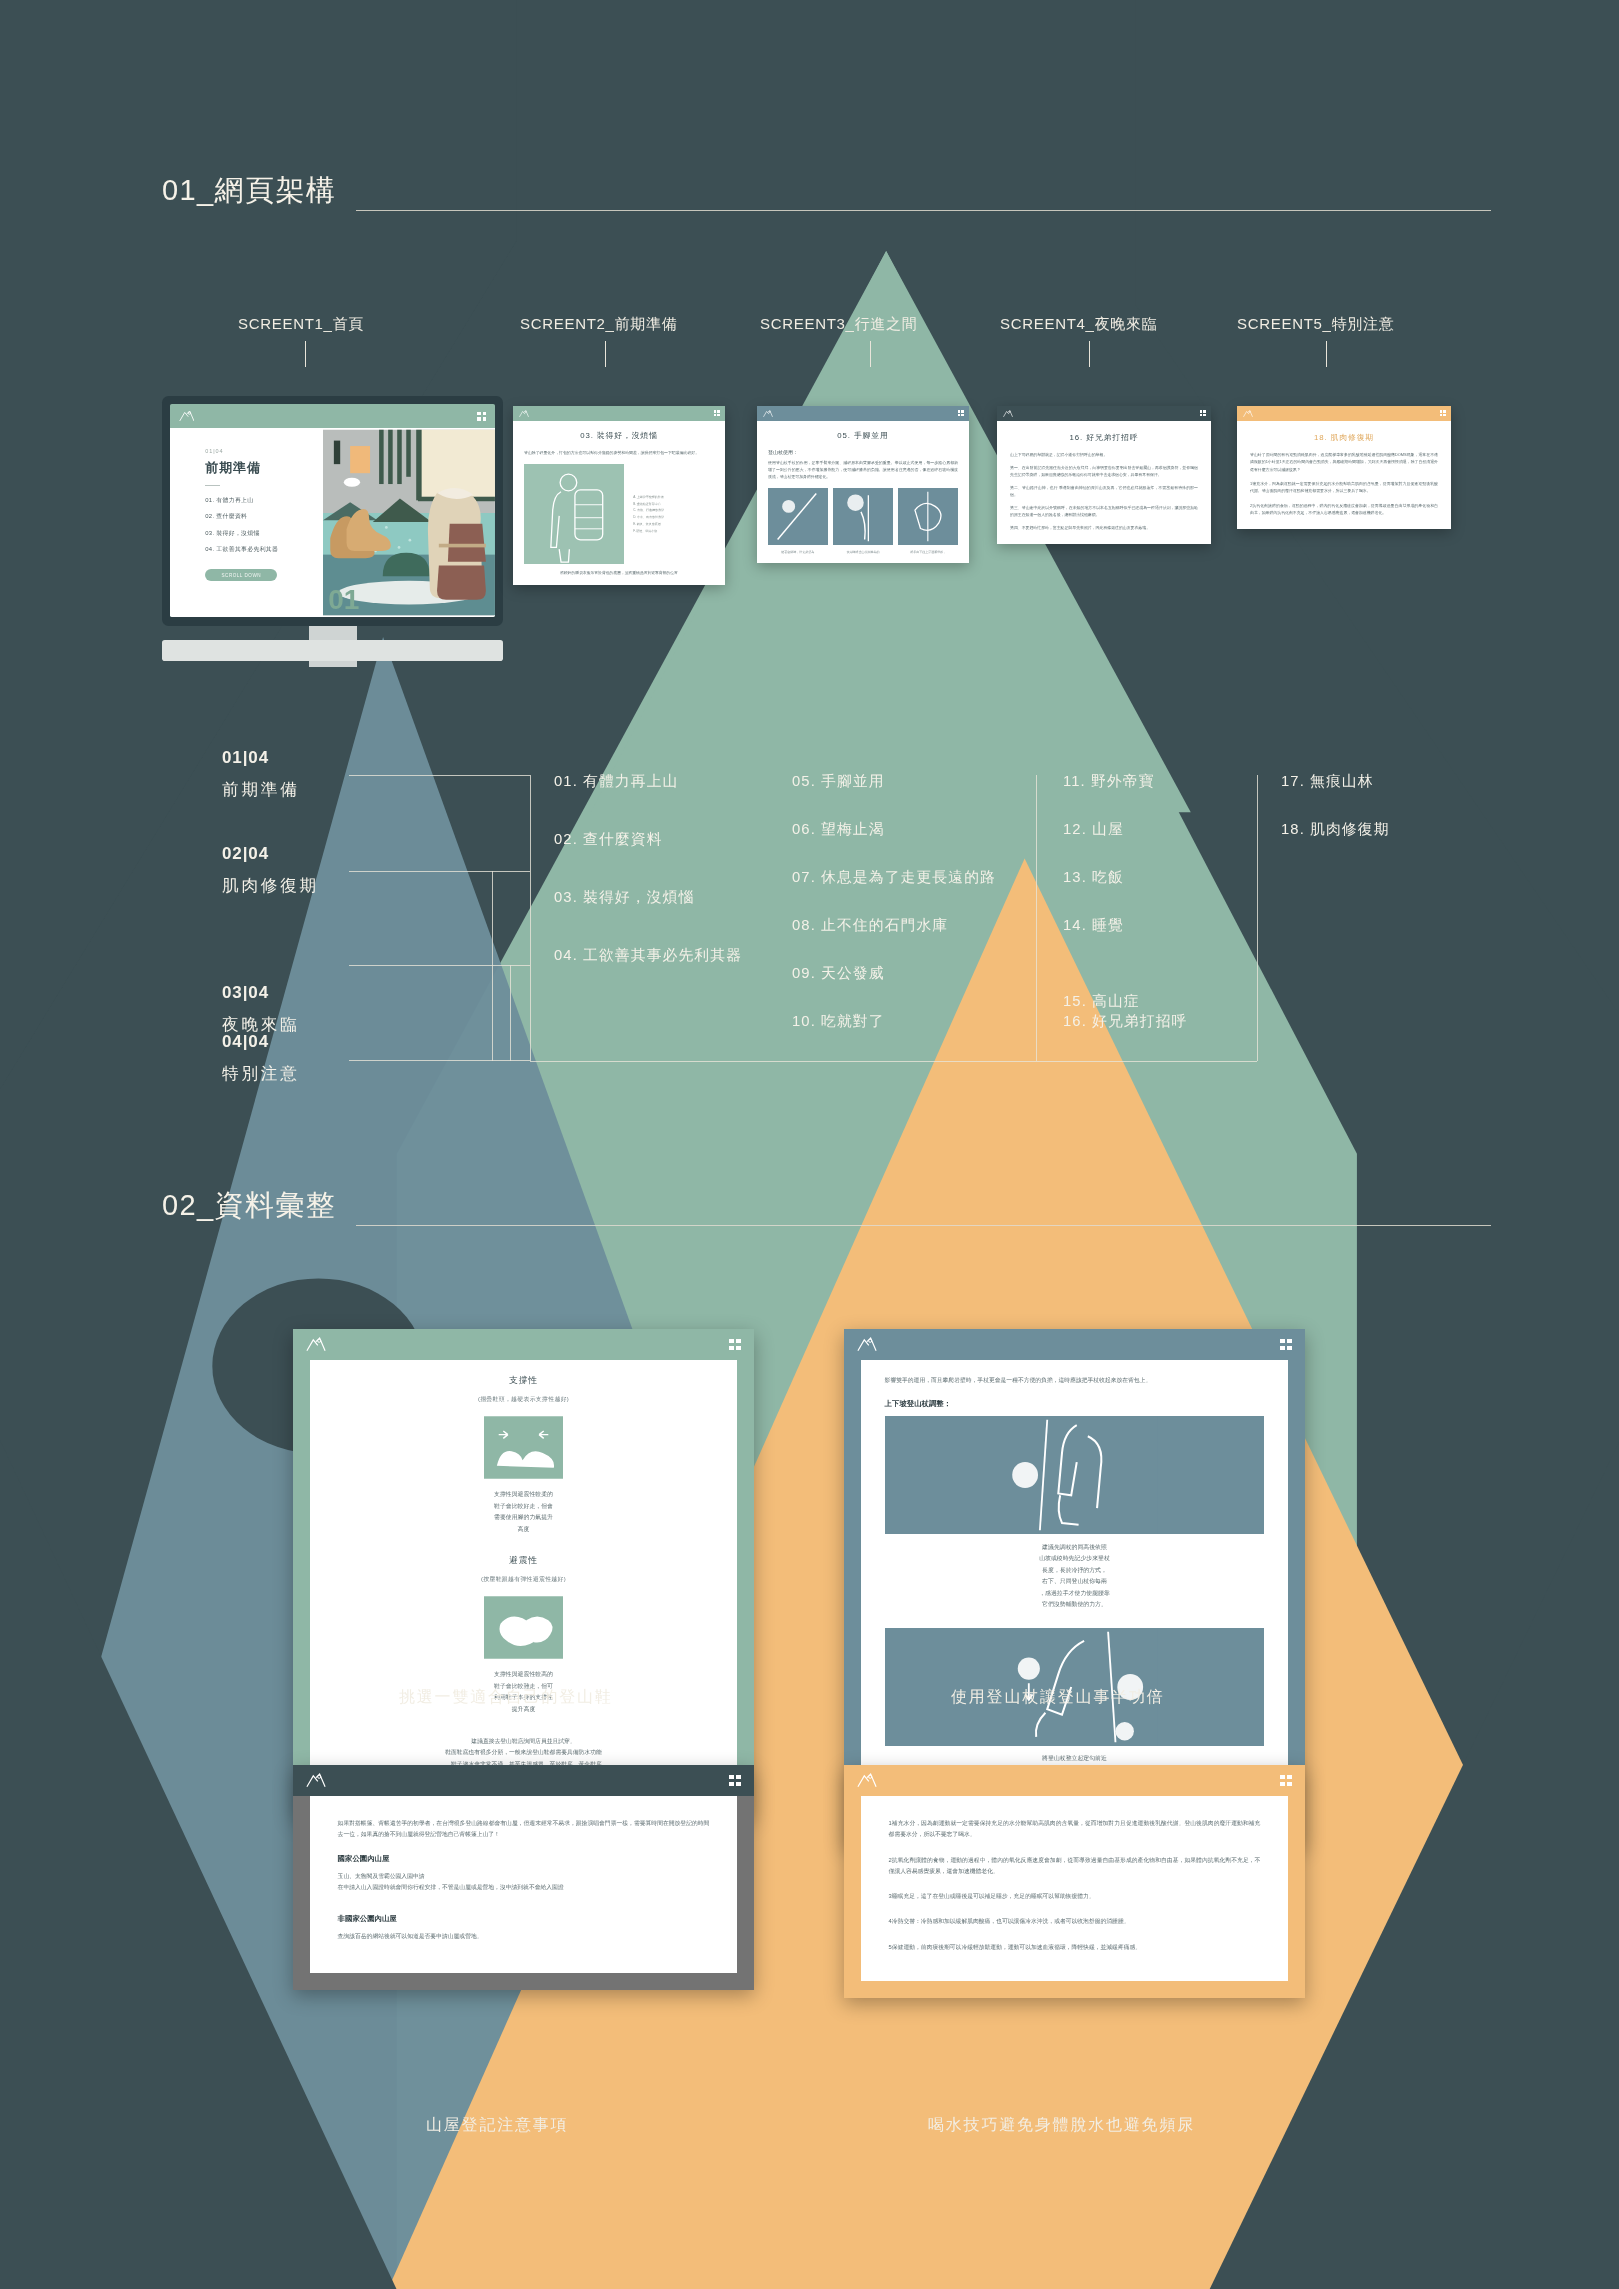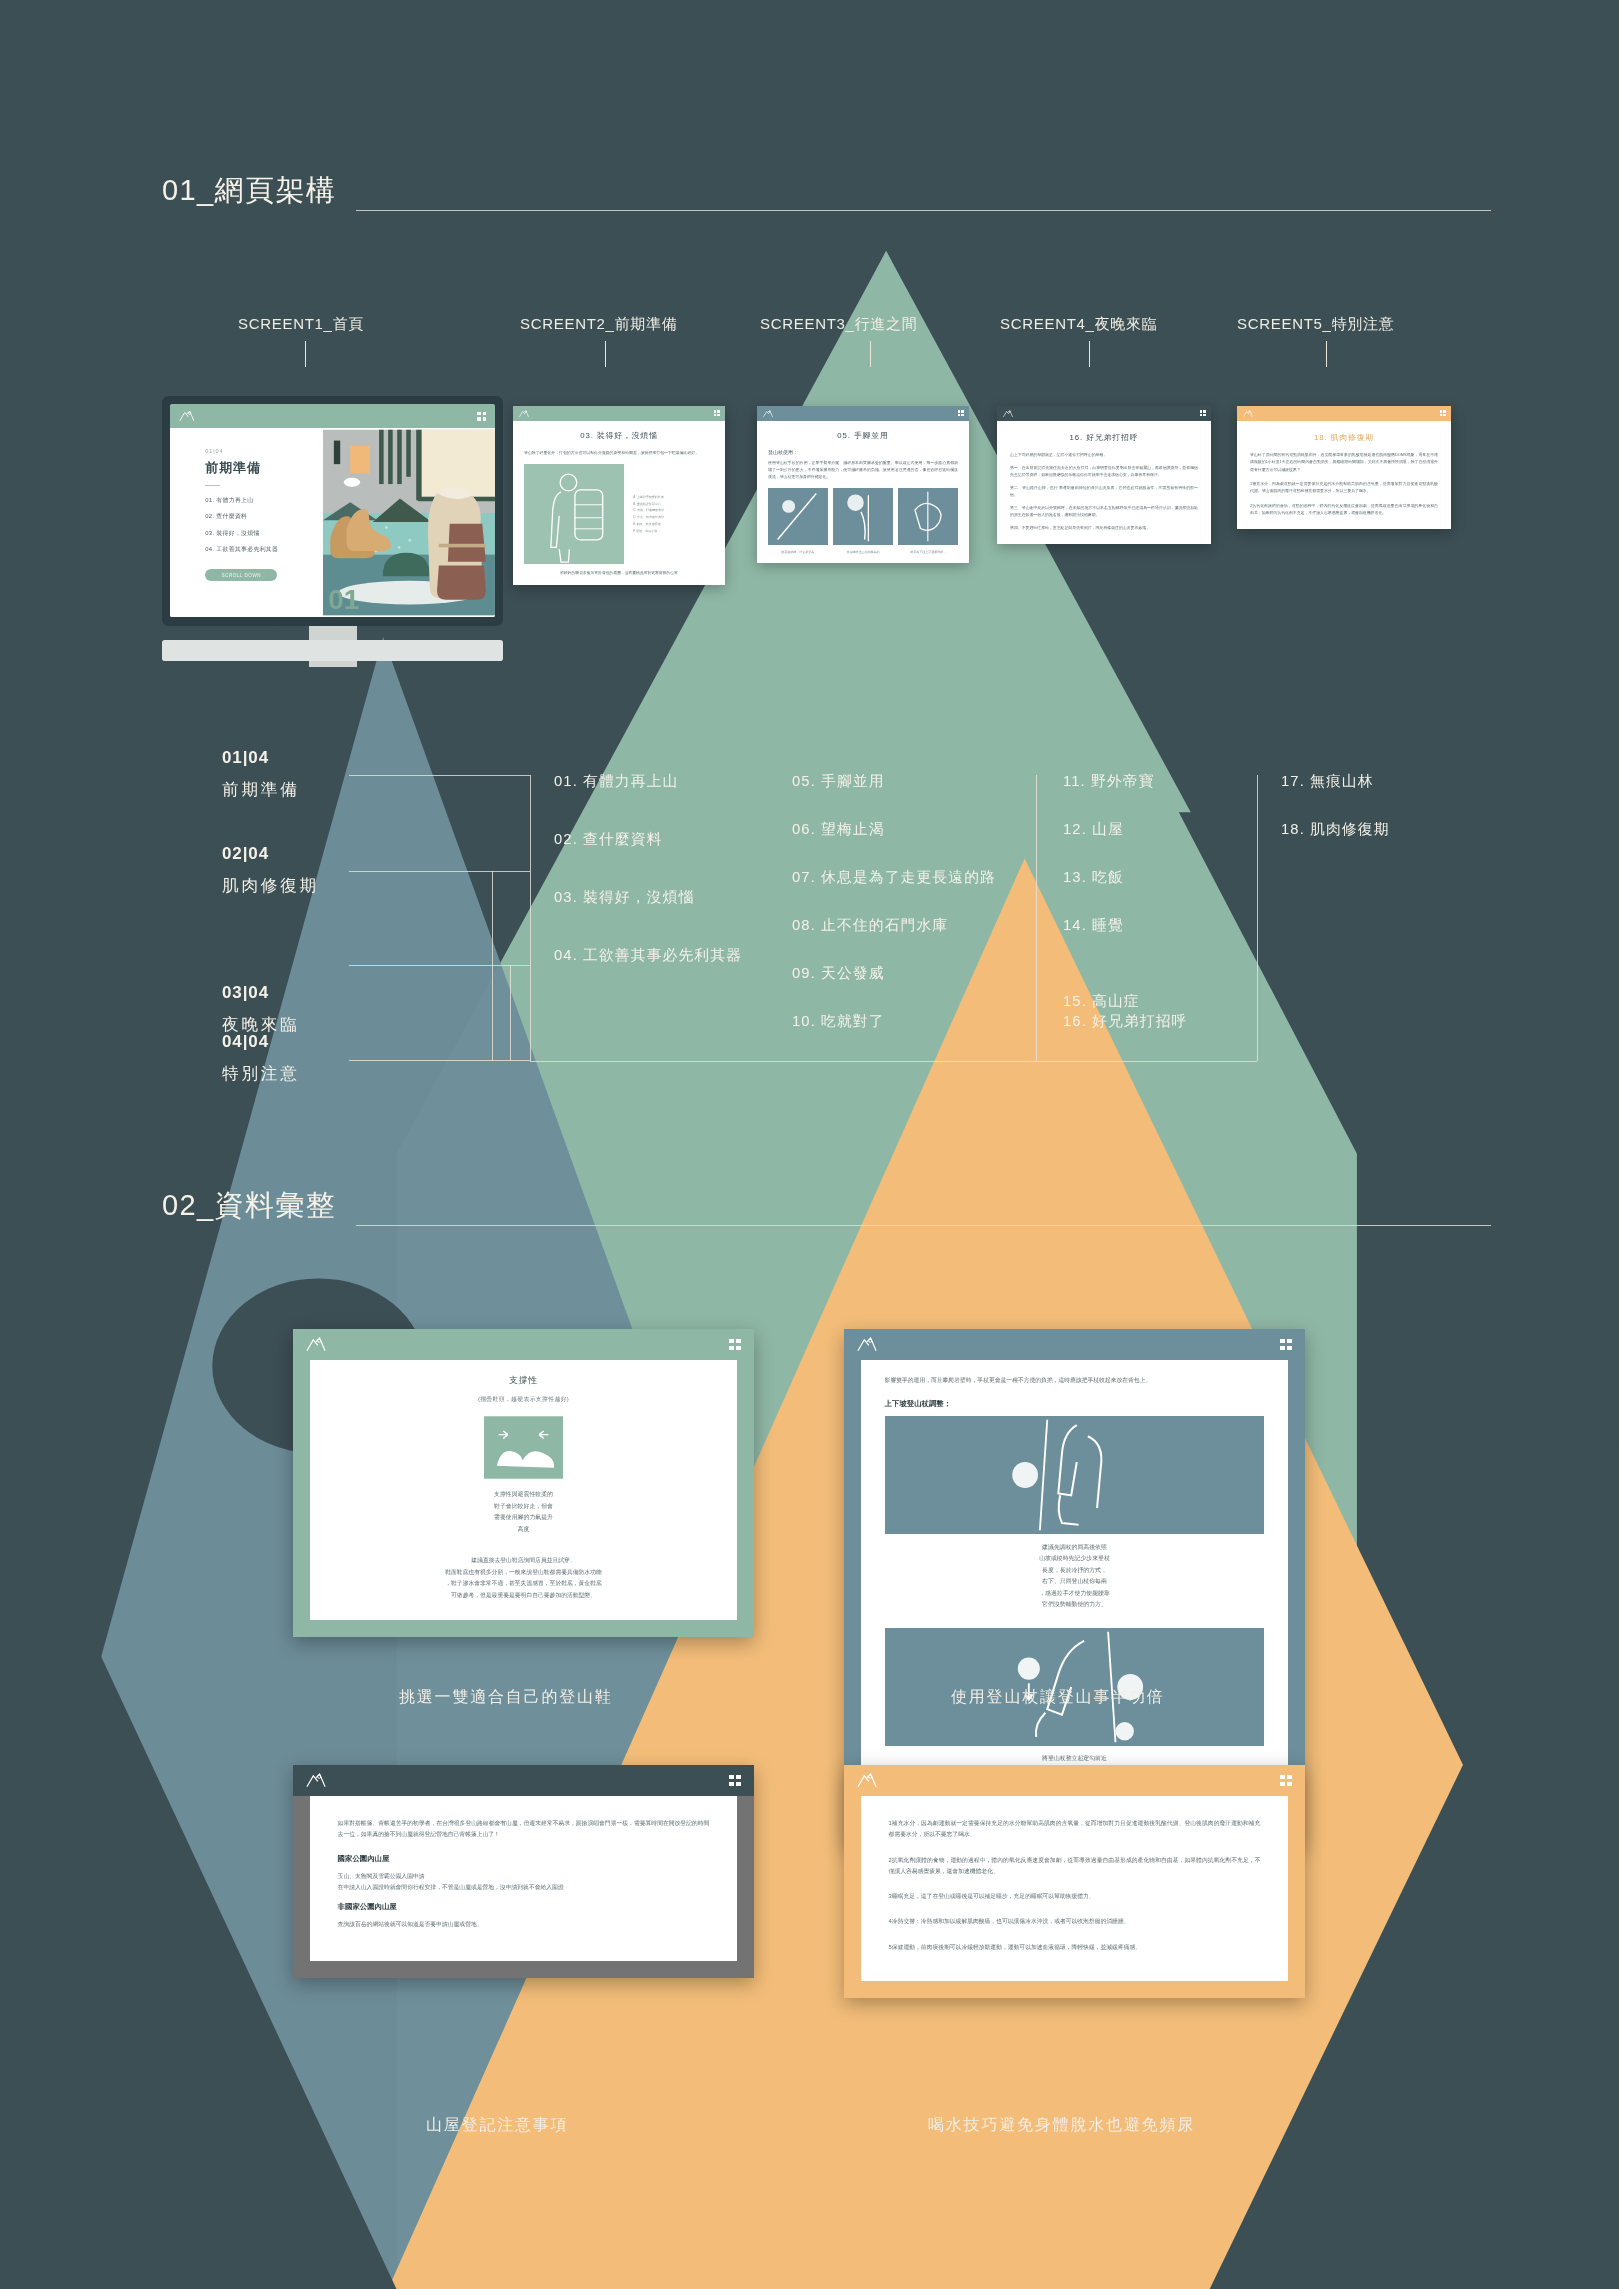--- a/index.html
+++ b/index.html
@@ -439,20 +439,35 @@
                 <path d="M16 20 l10 0 M26 20 l-5 -4 M26 20 l-5 4" stroke="#fff" stroke-width="1.6" fill="none"></path>
                 <path d="M70 20 l-10 0 M60 20 l5 -4 M60 20 l5 4" stroke="#fff" stroke-width="1.6" fill="none"></path>
                 <path d="M14 54 q4 -18 16 -16 q10 2 12 10 q8 -14 22 -8 q14 6 12 16 z" fill="#fff"></path>
               </svg>
             </div>
             <div class="bc-cap" style="white-space:pre-line">支撐性與避震性較柔的
 鞋子會比較好走，但會
 需要使用腳的力氣提升
 高度</div>
           </div>
+          <div class="bc-col">
+            <div class="bc-h">避震性</div>
+            <div class="bc-sub">(按壓鞋跟越有彈性避震性越好)</div>
+            <div class="bc-fig">
+              <svg viewBox="0 0 86 68" style="width:100%;height:100%">
+                  <rect width="86" height="68" fill="#8fb7a6"></rect>
+                <path d="M18 30 q10 -12 24 -6 q10 5 14 14 q4 10 -6 14 q-14 6 -26 -4 q-10 -8 -6 -18 z" fill="#fff"></path>
+                <path d="M46 26 q12 -8 24 0 q8 6 2 16 q-6 10 -18 8" fill="#fff"></path>
+              </svg>
+            </div>
+            <div class="bc-cap" style="white-space:pre-line">支撐性與避震性較高的
+鞋子會比較難走，但可
+利用鞋子本身的支撐性
+提升高度</div>
+          </div>
         </div>
         <div class="bc-note" style="white-space:pre-line">建議直接去登山鞋店詢問店員並且試穿。
 鞋面鞋底也有很多分類，一般來說登山鞋都需要具備防水功能
 ，鞋子滲水會非常不適，甚至失溫感冒，至於鞋底，黃金鞋底
 可做參考，但是最重要是要明白自己要參加的活動型態。</div>
       </div>
     </div>
   </div>
   <div class="cardcap" style="left:399px; top:1687px;">挑選一雙適合自己的登山鞋</div>
 
@@ -529,21 +544,21 @@
           <i></i>
           <i></i>
         </span>
     </div>
     <div style="background:#737373; padding:0 16.6px 16.6px">
       <div class="bc-inner" style="padding:22px 28px 31px">
         <div class="bc-p">如果對搭帳篷、背帳還苦手的初學者，在台灣很多登山路線都會有山屋，但週末經常不易求，跟搶演唱會門票一樣，需要算時間在開放登記的時間去一位，如果真的搶不到山屋就得登記營地自己背帳篷上山了！</div>
         <div class="bc-hd">國家公園內山屋</div>
         <div class="bc-p" style="white-space:pre-line">玉山、太魯閣及雪霸公園入園申請
 在申請入山入園證時就會問你行程安排，不管是山屋或是營地，沒申請到就不會給入園證</div>
-        <div class="bc-hd" style="margin-top:8px">非國家公園內山屋</div>
+        <div class="bc-hd" style="margin-top:20px">非國家公園內山屋</div>
         <div class="bc-p">查詢該百岳的網站後就可以知道是否要申請山屋或營地。</div>
       </div>
     </div>
   </div>
   <div class="cardcap" style="left:426px; top:2115px;">山屋登記注意事項</div>
 
   <div class="bigcard" style="left:844px; top:1765px; width:461px;">
     <div class="slide-bar" style="background:#f3bd79">
       <svg class="logo-mark" viewBox="0 0 22 16">
           <path d="M1 15 L8 3 L13 9 M11 5 L15 1 L21 15" fill="none" stroke="#fff" stroke-width="1.3"></path>

